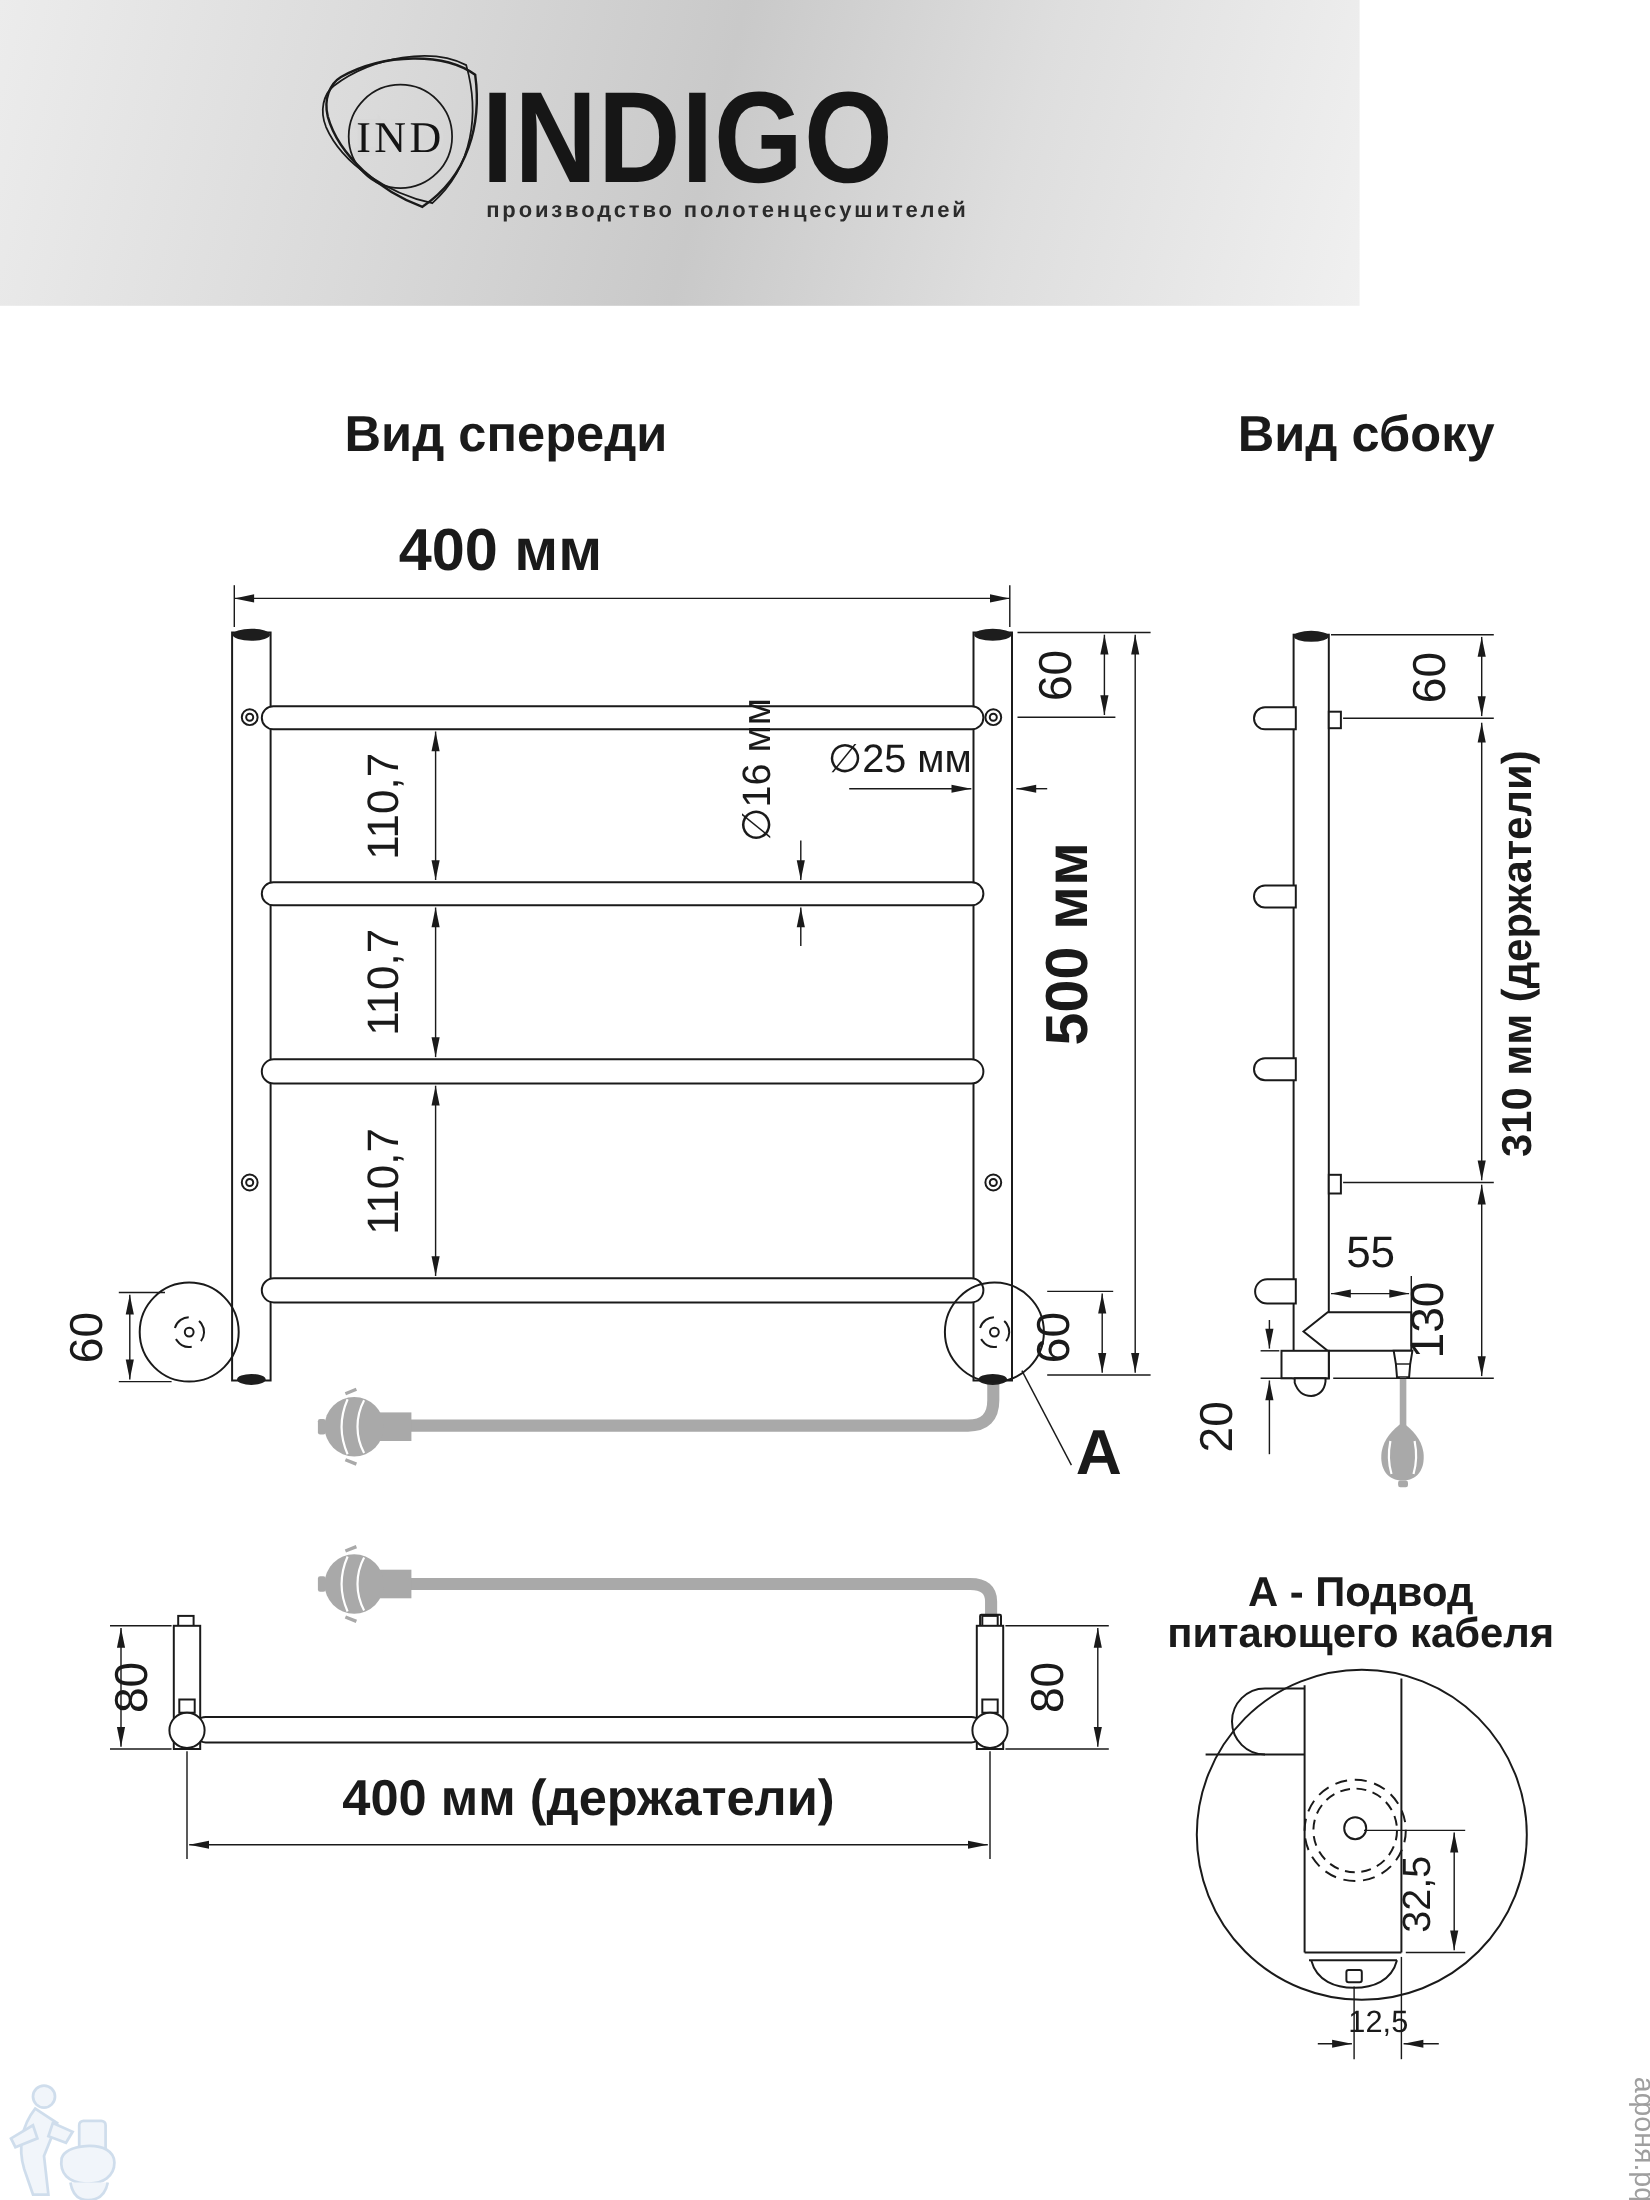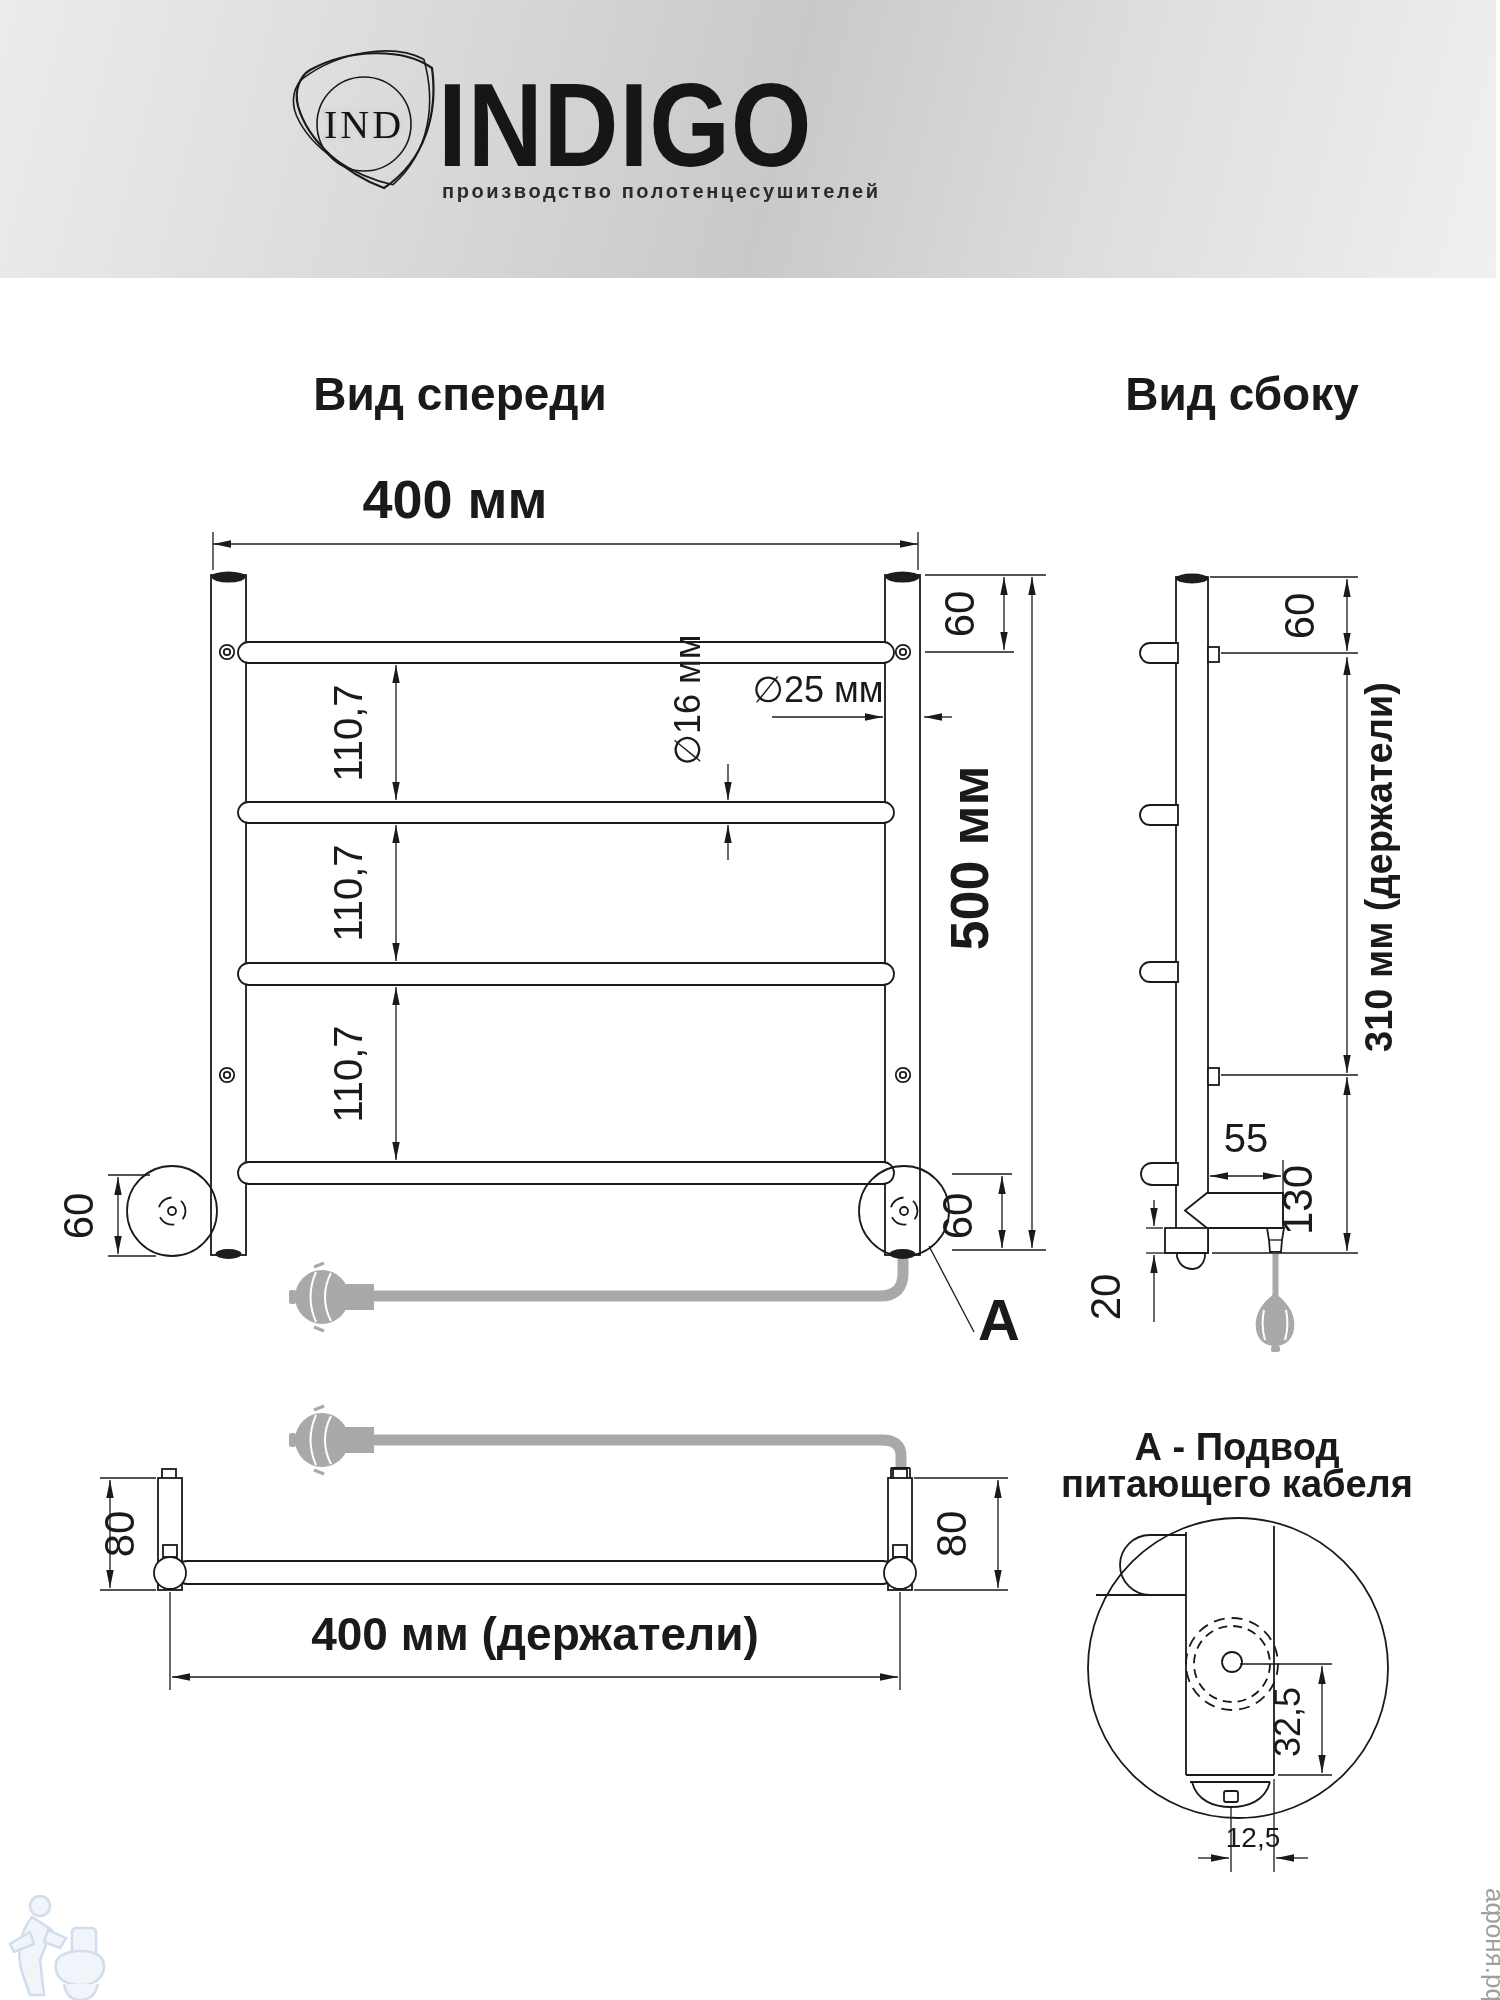--- a/index.html
+++ b/index.html
@@ -1,20 +1,20 @@
 <!DOCTYPE html>
 <html><head>
 <meta charset="utf-8">
 <style>
   html,body{margin:0;padding:0;background:#fff;}
   body{width:1500px;height:2000px;position:relative;font-family:"Liberation Sans",sans-serif;}
   .stage{position:absolute;inset:0;width:1500px;height:2000px;overflow:hidden;}
 
   
-  .hdr{position:absolute;left:0;top:0;width:1496px;height:278px;
+  .hdr{position:absolute;left:0;top:0;width:1236px;height:278px;
        background:linear-gradient(104deg,#ececec 0%,#dadada 28%,#c9c9c9 52%,#dedede 74%,#f0f0f0 100%);}
   .brand{position:absolute;left:438px;top:66px;font-weight:700;color:#161616;
          font-size:118px;letter-spacing:1px;transform:scaleX(.88);transform-origin:left top;line-height:1;}
   .tagline{position:absolute;left:442px;top:180px;font-size:20px;letter-spacing:2.6px;color:#2b2b2b;font-weight:bold;}
 
   
   .tube{fill:#fff;stroke:#1a1a1a;stroke-width:1.8;}
   .thin{fill:none;stroke:#1a1a1a;stroke-width:1.8;}
   .dim{fill:none;stroke:#1a1a1a;stroke-width:1.3;}
   .dark{fill:#1d1d1d;stroke:none;}

